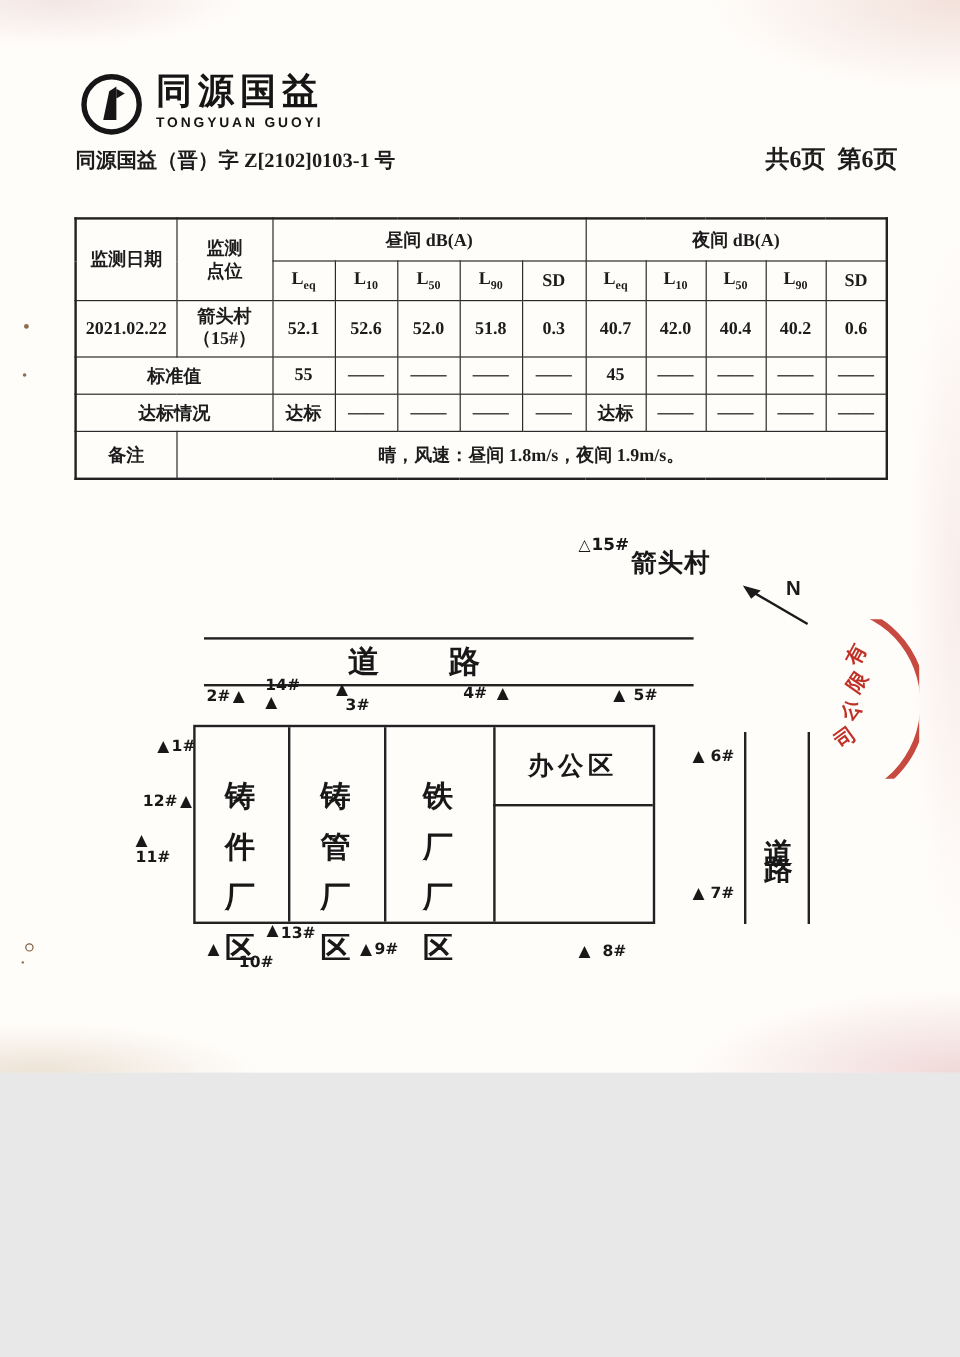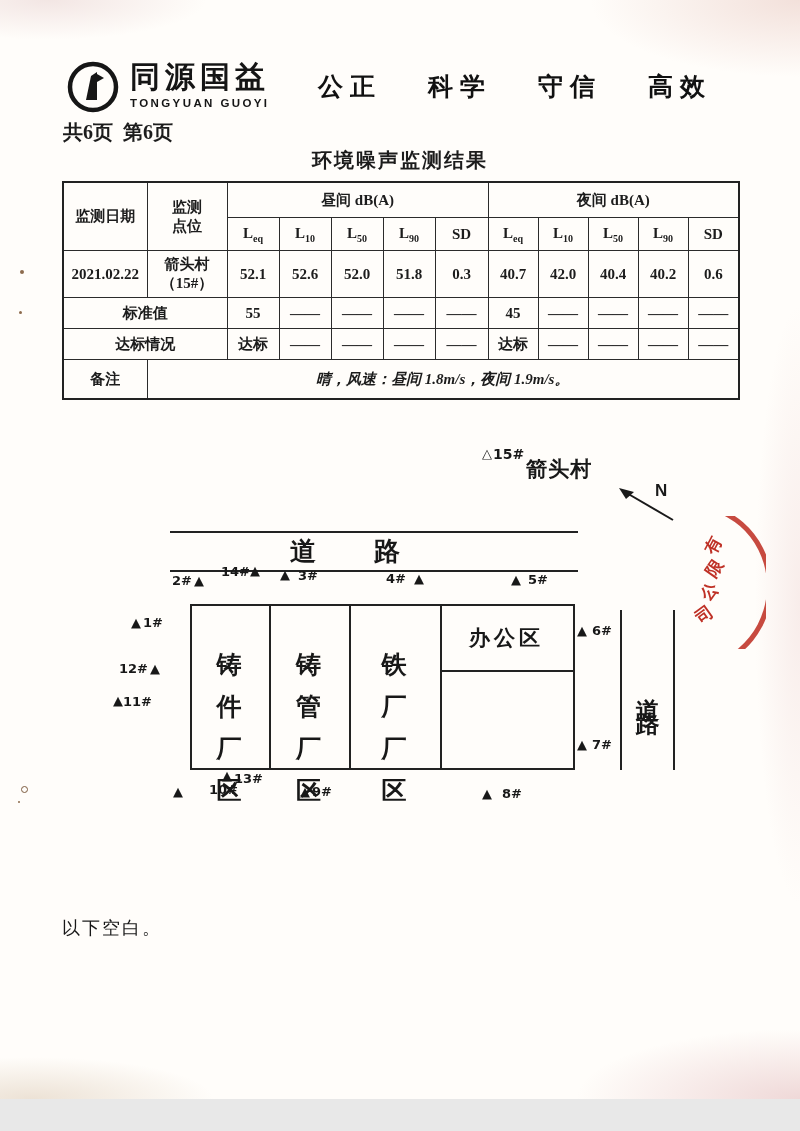--- a/index.html
+++ b/index.html
@@ -1,17 +1,17 @@
 <!DOCTYPE html>
 <html><head>
 <meta charset="utf-8">
 <style>
   html,body{margin:0;padding:0;background:#e8e8e8;}
   .page{
-    position:relative;width:800px;height:1099px;margin:0 auto;overflow:hidden;
+    position:relative;width:800px;height:894px;margin:0 auto;overflow:hidden;
     color:#1c1c1c;font-family:"Liberation Serif",serif;
     background:
       radial-gradient(ellipse 300px 110px at 100% 0%, rgba(216,164,152,0.32), rgba(216,164,152,0) 70%),
       radial-gradient(ellipse 320px 100px at 100% 100%, rgba(209,148,152,0.35), rgba(209,148,152,0) 70%),
       radial-gradient(ellipse 220px 55px at 6% 0%, rgba(214,176,176,0.30), rgba(214,176,176,0) 72%),
       radial-gradient(ellipse 260px 60px at 4% 100%, rgba(188,156,118,0.28), rgba(188,156,118,0) 70%),
       radial-gradient(ellipse 60px 400px at 100% 55%, rgba(220,170,170,0.20), rgba(220,170,170,0) 75%),
       #fffdfa;
   }
   
@@ -29,43 +29,43 @@
   
   table.noise{position:absolute;left:62px;top:181px;width:676px;border-collapse:collapse;table-layout:fixed;}
   table.noise td{border:1px solid #2b2b2b;text-align:center;vertical-align:middle;font-weight:bold;font-size:15px;padding:0;}
   table.noise{border:2px solid #222;}
   td.h1{height:34px;font-size:16px;}
   td.h2{height:32px;}
   td.r3{height:46px;}
   td.r4{height:30px;}
   td.r5{height:30px;}
   td.r6{height:38px;}
-  td.remark-text{text-align:left;padding-left:12px;font-size:15px;font-style:italic;}
+  td.remark-text{text-align:left;padding-left:12px;font-size:15px;}
   .site-cell div{line-height:1.25;}
   sub.lsub{font-size:10px;}
   
   .dg{position:absolute;font-family:"Liberation Serif",serif;color:#181818;}
   .village{left:482px;top:447px;display:flex;align-items:flex-start;}
   .village .tri-open{font-size:13px;line-height:14px;}
   .village .vnum{font-size:14px;font-weight:bold;line-height:14px;margin-left:1px;font-family:"DejaVu Sans",sans-serif;}
   .village .vname{font-size:21px;font-weight:bold;margin-left:2px;margin-top:8px;letter-spacing:1px;}
   .north-box{left:613px;top:478px;width:75px;height:48px;}
   .road-top{left:170px;top:531px;width:408px;height:37px;border-top:2px solid #222;border-bottom:2px solid #222;
     display:flex;align-items:center;justify-content:center;font-size:26px;letter-spacing:58px;font-weight:bold;}
   .road-right{left:620px;top:610px;width:55px;height:160px;border-left:2px solid #222;border-right:2px solid #222;
     display:flex;align-items:center;justify-content:center;writing-mode:vertical-rl;font-size:24px;letter-spacing:14px;font-weight:bold;padding-top:6px;box-sizing:border-box;}
-  .factory{left:190px;top:604px;width:385px;height:166px;border:2px solid #222;box-sizing:border-box;}
+  .factory{left:161px;top:604px;width:385px;height:166px;border:2px solid #222;box-sizing:border-box;}
   .vdiv{position:absolute;top:0;bottom:0;width:0;border-left:2px solid #222;}
   .office-box{position:absolute;left:248px;top:0;right:0;height:64px;border-bottom:2px solid #222;
     display:flex;align-items:center;justify-content:center;font-size:21px;font-weight:bold;letter-spacing:4px;}
   .area-label{position:absolute;top:38px;font-size:25px;font-weight:bold;line-height:42px;text-align:center;}
   .area-label span{display:inline-block;width:2.15em;word-break:break-all;letter-spacing:3px;}
   .pt{position:absolute;font-family:"DejaVu Sans",sans-serif;font-size:13px;font-weight:bold;display:flex;align-items:center;gap:2px;white-space:nowrap;}
   .pt .tri{font-size:13px;line-height:13px;font-family:"DejaVu Sans",sans-serif;}
-  .pt.col{flex-direction:row;gap:0;align-items:flex-start;}
+  .pt.col{flex-direction:column;gap:0;align-items:flex-start;}
   .caption{left:0;top:874px;width:100%;text-align:center;padding-left:28px;box-sizing:border-box;font-size:20px;letter-spacing:3px;color:#141414;}
   .blank-note{left:62px;top:916px;font-size:18px;letter-spacing:2px;}
   
   .stamp{position:absolute;left:690px;top:516px;width:76px;height:133px;overflow:hidden;}
   .stamp-arc{position:absolute;left:-80px;top:-13px;width:152px;height:158px;border:5px solid rgba(191,49,38,0.88);border-radius:50%;transform:rotate(6deg);}
   .stamp-ch{position:absolute;font-size:17px;font-weight:bold;line-height:17px;font-family:"Liberation Serif",serif;}
   
   .speck{position:absolute;background:#8d6b4d;border-radius:50%;}
   .speck.ring{background:transparent;border:1.5px solid #7d5c40;}
 </style>
@@ -78,33 +78,27 @@
     <svg class="logo" viewBox="0 0 54 54">
       <circle cx="27" cy="27" r="23" fill="none" stroke="#161616" stroke-width="4.5"></circle>
       <path d="M20 40 L25 16 L31 12 L31 40 Z" fill="#161616"></path>
       <path d="M31 14 L38 18 L31 22 Z" fill="#161616"></path>
       <path d="M17 40 L37 40 L37 43 L17 43 Z" fill="#fffdfa"></path>
     </svg>
     <div class="brand">
       <div class="brand-cn">同源国益</div>
       <div class="brand-en">TONGYUAN GUOYI</div>
     </div>
-    <div class="slogans">
-      <span>公正</span>
-      <span>科学</span>
-      <span>守信</span>
-      <span>高效</span>
-    </div>
   </div>
 
   <div class="docline">
+    <span class="doc-number">同源国益（晋）字 Z[2102]0103-1 号</span>
     <span class="doc-pages">共6页  第6页</span>
   </div>
 
-  <div class="doc-title">环境噪声监测结果</div>
 
   <table class="noise">
     <colgroup>
       <col style="width:84px">
         <col style="width:80px">
       <col style="width:52px">
         <col style="width:52px">
         <col style="width:52px">
         <col style="width:52px">
         <col style="width:53px">

